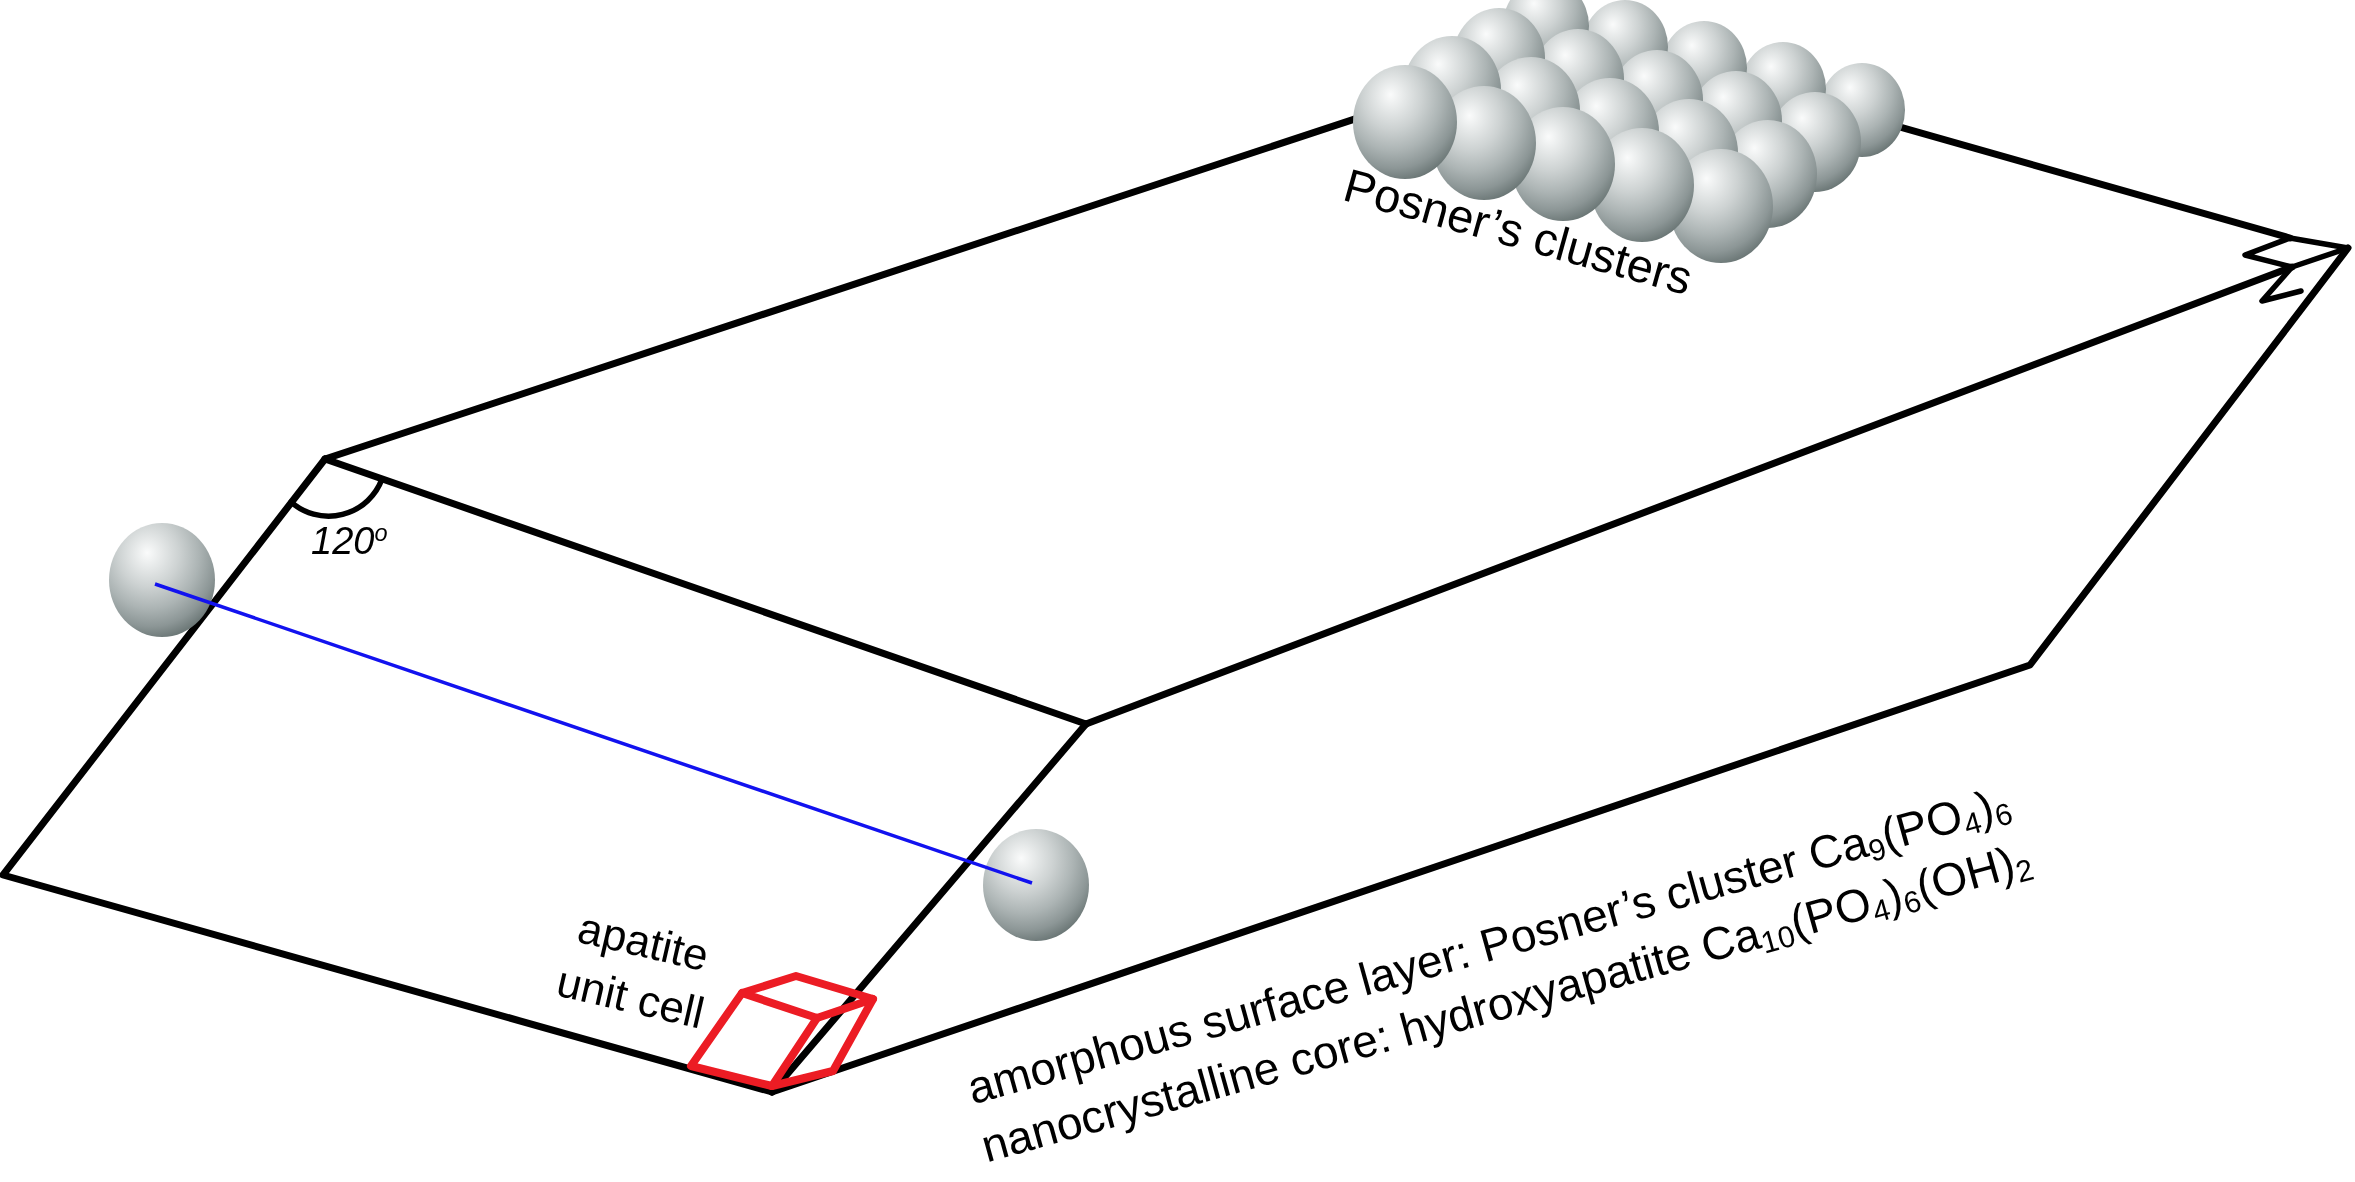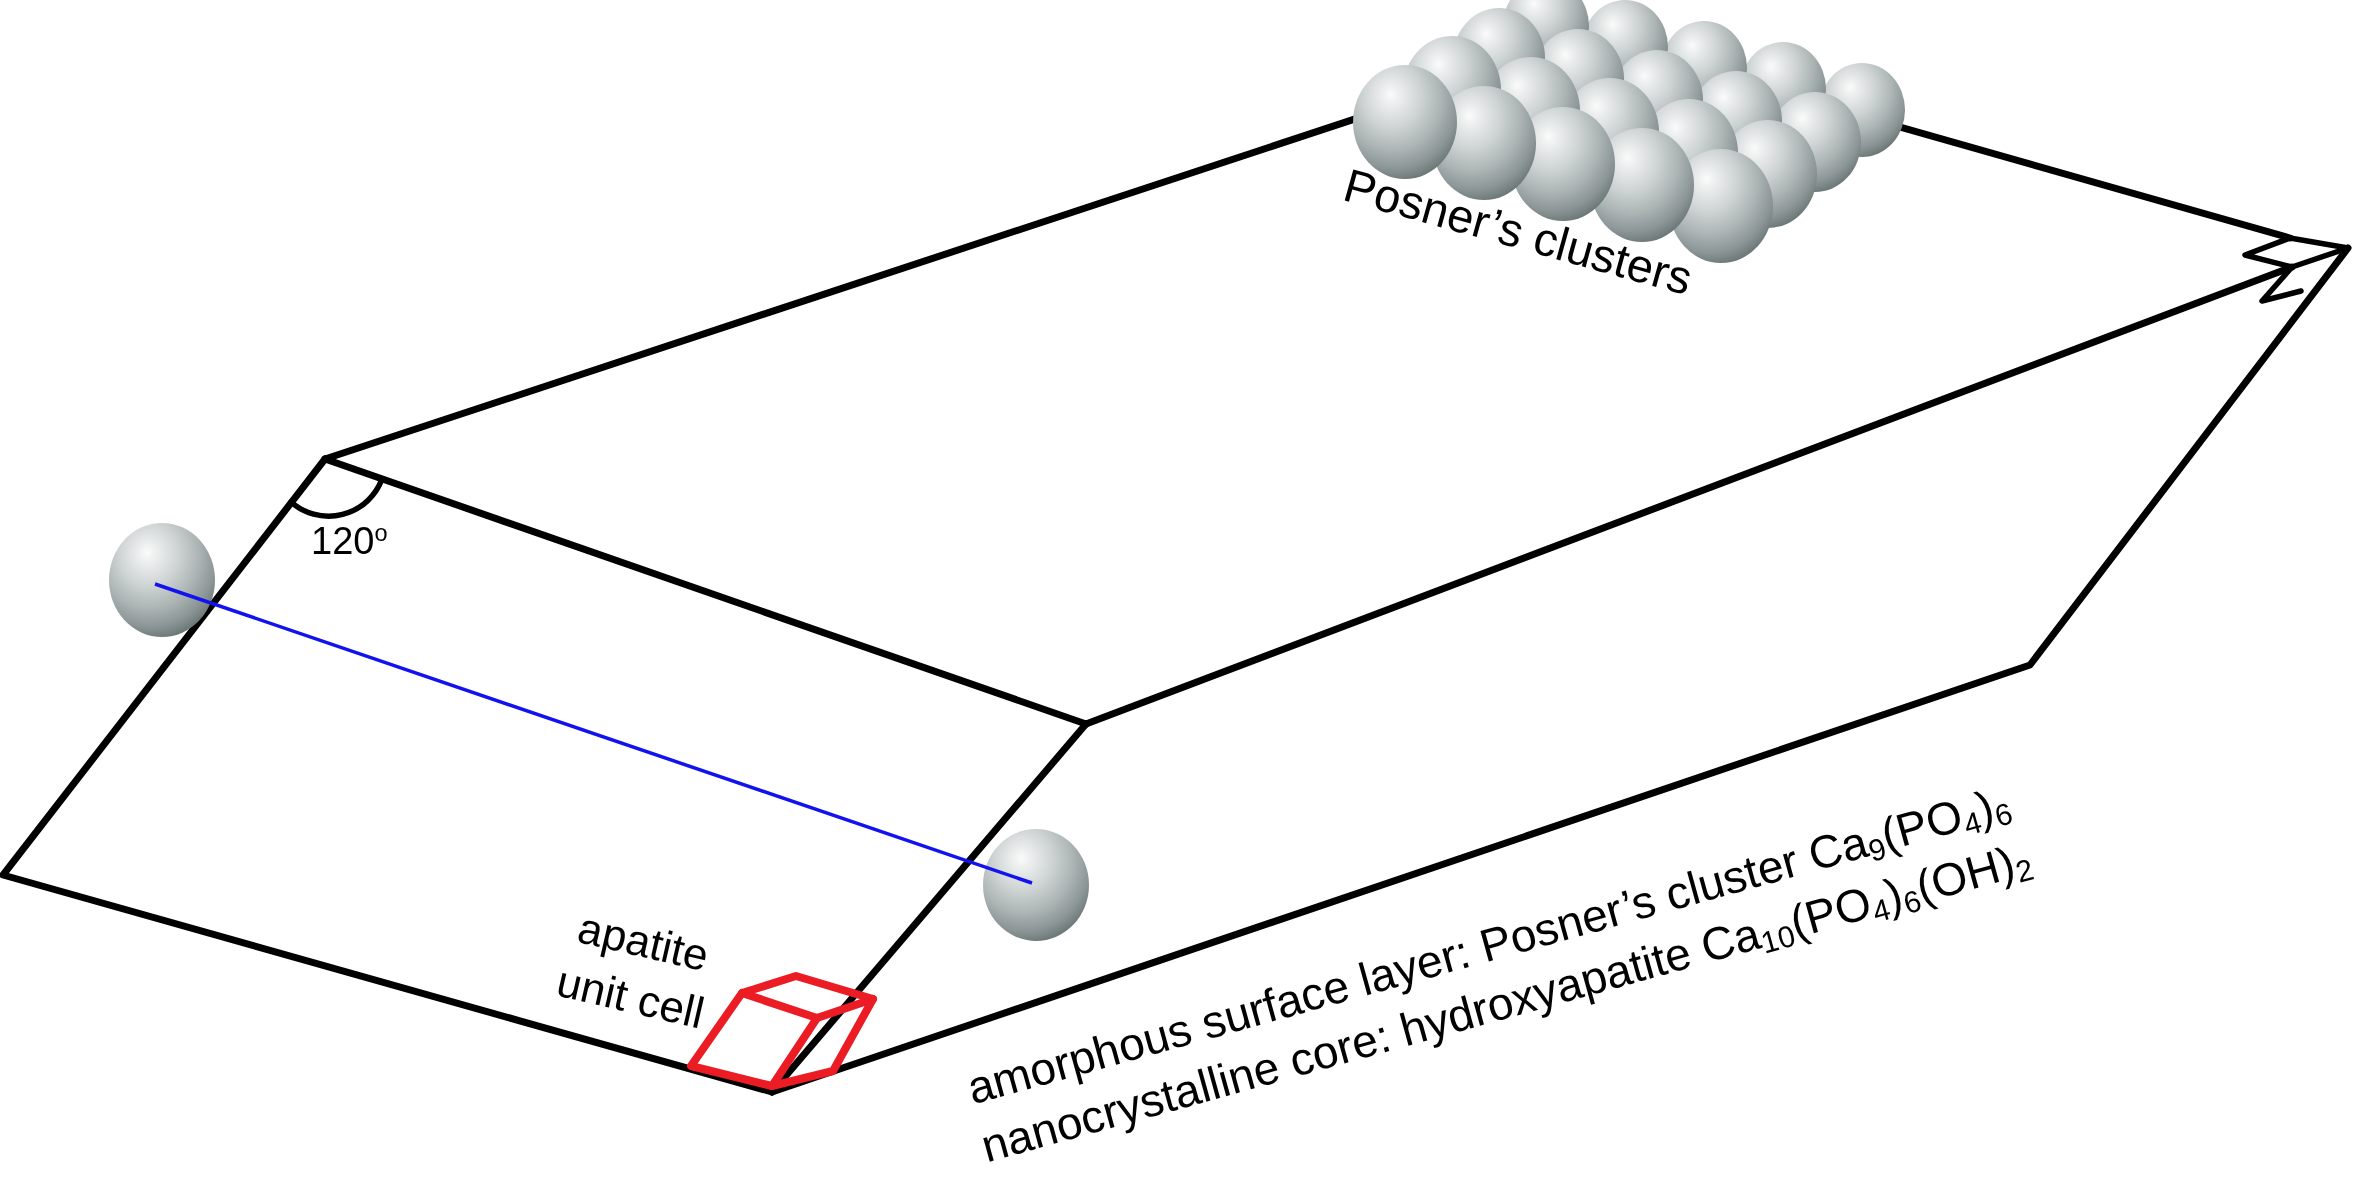--- a/index.html
+++ b/index.html
@@ -1,21 +1,21 @@
 <!DOCTYPE html>
 <html><head>
 <meta charset="utf-8">
 <style>
   html,body{margin:0;padding:0;background:#ffffff;}
   .stage{position:relative;width:2355px;height:1182px;background:#ffffff;overflow:hidden;
          font-family:"Liberation Sans","DejaVu Sans",sans-serif;}
   svg{position:absolute;left:0;top:0;}
   .label{position:absolute;color:#000;white-space:nowrap;line-height:1.05;}
   .lbl-posners{left:1352px;top:160px;font-size:47px;transform:rotate(15.5deg);transform-origin:0 0;}
-  .lbl-angle{left:311px;top:521px;font-size:38px;}
+  .lbl-angle{left:311px;top:521px;font-size:38px;font-style:italic;}
   .lbl-apatite{left:487px;top:912px;width:300px;text-align:center;font-size:44px;line-height:1.3;
                transform:rotate(13deg);transform-origin:50% 50%;}
   .lbl-formula1{left:962px;top:1066px;font-size:46px;transform:rotate(-15.5deg);transform-origin:0 0;}
   .lbl-formula2{left:976px;top:1124px;font-size:46px;transform:rotate(-15.5deg);transform-origin:0 0;}
   .sub{font-size:0.66em;vertical-align:-0.22em;}
   .sup{font-size:0.62em;vertical-align:0.55em;}
 </style>
 </head>
 <body>
 

